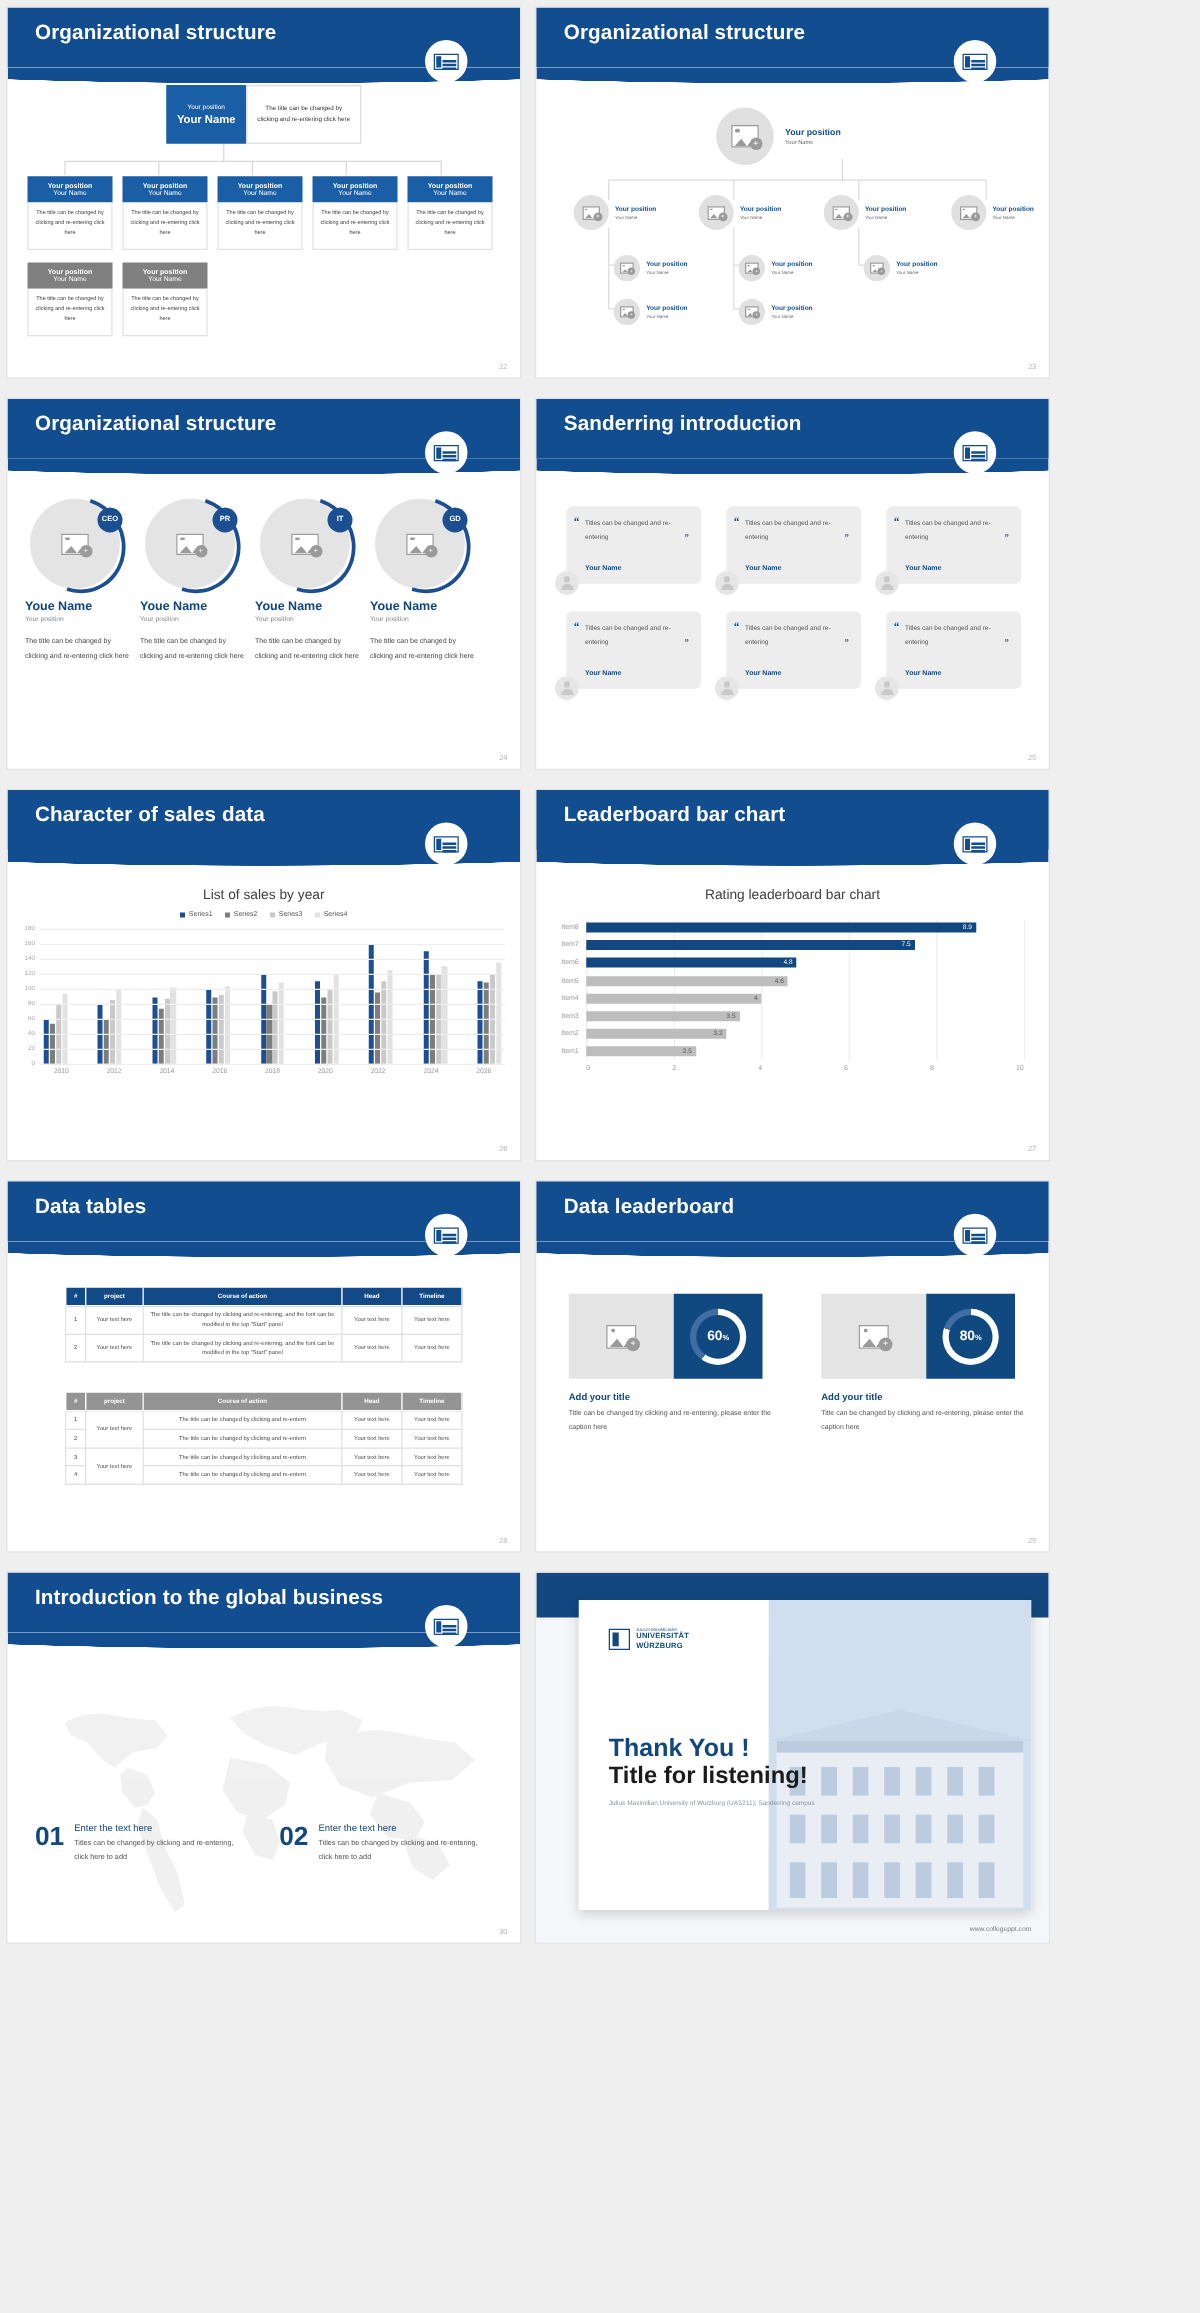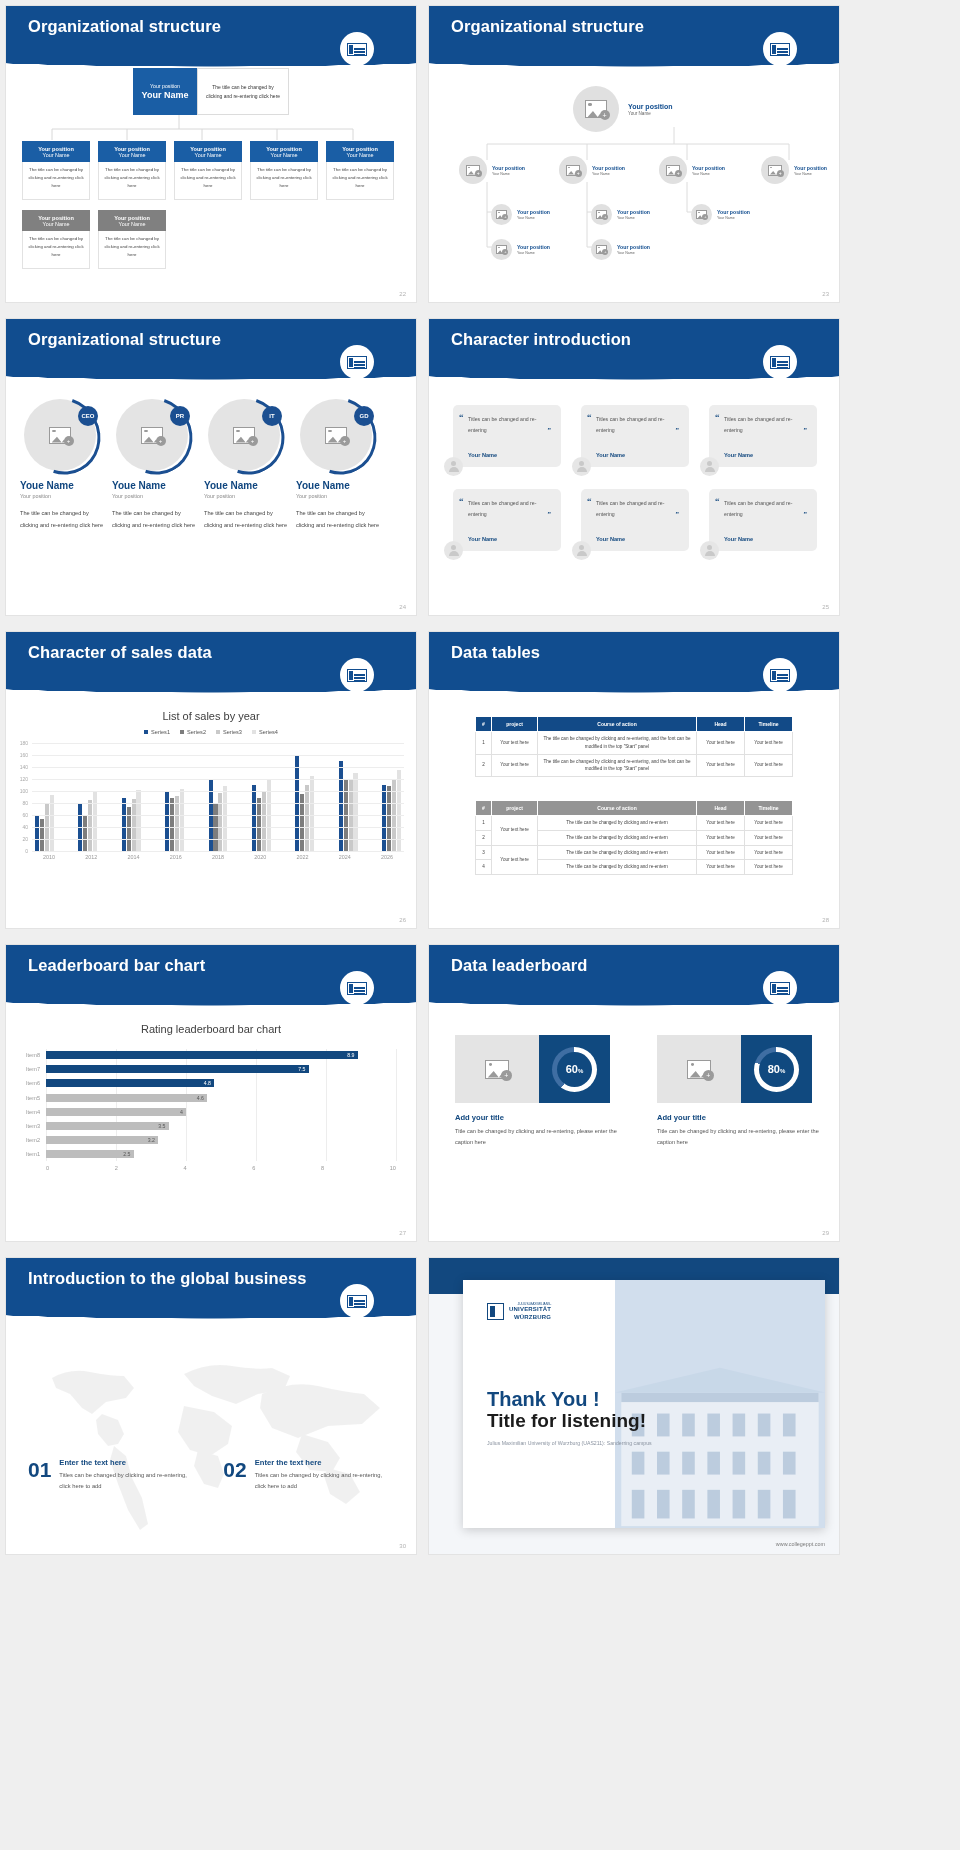--- a/index.html
+++ b/index.html
@@ -156,25 +156,25 @@
   .donut{ width:45px;height:45px;border-radius:50%;position:relative;display:flex;align-items:center;justify-content:center; }
   .donut .inner{ position:absolute;inset:5px;border-radius:50%;background:#10497f; }
   .donut .lbl{ position:relative;color:#fff;font-size:11px;font-weight:bold; }
   .donut .lbl small{ font-size:6px; }
   .dc-t{ font-size:7.6px;font-weight:bold;color:#12487f;margin-top:10px; }
   .dc-d{ font-size:5.6px;color:#555;line-height:1.9;margin-top:4px;width:172px; }
 
   
   .map{ position:absolute;top:70px;left:0;right:0;height:210px;opacity:.5; }
   .num{ font-size:21px;font-weight:bold;color:#12487f; }
-  .gb-t{ font-size:7.6px;font-weight:bold;color:#12487f; }
+  .gb-t{ font-size:7.6px;font-weight:normal;color:#12487f; }
   .gb-d{ font-size:5.8px;color:#555;line-height:1.95;margin-top:3px;width:128px; }
 
   
-  .ty-outer{ position:absolute;inset:0;background:#f4f6f9;overflow:hidden;text-align:right; }
+  .ty-outer{ position:absolute;inset:0;background:#f4f6f9;overflow:hidden; }
   .ty-blue{ position:absolute;left:0;top:0;width:100%;height:36px;background:#12487f; }
   .ty-card{ position:absolute;left:34px;top:22px;right:14px;bottom:26px;background:#fff;box-shadow:0 2px 10px rgba(0,0,0,.18);overflow:hidden; }
   .ty-photo{ position:absolute;right:0;top:0;bottom:0;width:58%;background:
       linear-gradient(180deg,#d7e3f0 0%,#c3d4e6 45%,#b6cade 100%); opacity:.95;}
   .ty-logo{ position:absolute;left:24px;top:22px;display:flex;gap:5px;align-items:center; }
   .ty-logo .mk{ width:17px;height:17px;border:1.6px solid #12487f;display:block; position:relative;}
   .ty-logo .mk::after{content:"";position:absolute;left:2px;top:2px;width:5px;height:11px;background:#12487f;}
   .ty-logo .tx{ line-height:1.25; }
   .ty-logo .tx u{ display:block;font-size:3.2px;color:#12487f;text-decoration:none; }
   .ty-logo .tx b{ display:block;font-size:6px;color:#12487f;letter-spacing:.2px; }
@@ -502,21 +502,21 @@
         <div class="s3-name">Youe Name</div>
         <div class="s3-pos">Your position</div>
         <div class="s3-desc">The title can be changed by clicking and re-entering click here</div>
       </div>
     </div>
     <div class="pagenum">24</div>
   </div>
 
   <div class="slide">
     <div class="banner"></div>
-    <div class="banner-title">Character introduction</div>
+    <div class="banner-title">Sanderring introduction</div>
     <div class="logo-badge">
         <span class="logo-mark">
           <i></i>
           <s></s>
         </span>
       </div>
 
     <div style="position:absolute;top:86px;left:24px;display:flex;flex-wrap:wrap;gap:22px 20px;width:370px">
       <div class="s4-card">
         <span class="s4-q">“</span>
@@ -670,20 +670,100 @@
           <span>2022</span>
           <span>2024</span>
           <span>2026</span>
         </div>
     </div>
     <div class="pagenum">26</div>
   </div>
 
   <div class="slide">
     <div class="banner"></div>
+    <div class="banner-title">Leaderboard bar chart</div>
+    <div class="logo-badge">
+        <span class="logo-mark">
+          <i></i>
+          <s></s>
+        </span>
+      </div>
+
+    <div style="position:absolute;top:62px;left:0;right:0">
+      <div class="chart-title">Rating leaderboard bar chart</div>
+      <div class="hplot" id="hplot">
+          <div class="vgrid" style="left: 0%;"></div>
+          <div class="vgrid" style="left: 20%;"></div>
+          <div class="vgrid" style="left: 40%;"></div>
+          <div class="vgrid" style="left: 60%;"></div>
+          <div class="vgrid" style="left: 80%;"></div>
+          <div class="vgrid" style="left: 100%;"></div>
+          <div class="hrow">
+            <div class="hlab">Item8</div>
+            <div class="hbar" style="width: 89%; background: rgb(18, 72, 127);">
+              <span class="hval">8.9</span>
+            </div>
+          </div>
+          <div class="hrow">
+            <div class="hlab">Item7</div>
+            <div class="hbar" style="width: 75%; background: rgb(18, 72, 127);">
+              <span class="hval">7.5</span>
+            </div>
+          </div>
+          <div class="hrow">
+            <div class="hlab">Item6</div>
+            <div class="hbar" style="width: 48%; background: rgb(18, 72, 127);">
+              <span class="hval">4.8</span>
+            </div>
+          </div>
+          <div class="hrow">
+            <div class="hlab">Item5</div>
+            <div class="hbar" style="width: 46%; background: rgb(189, 189, 189);">
+              <span class="hval dark">4.6</span>
+            </div>
+          </div>
+          <div class="hrow">
+            <div class="hlab">Item4</div>
+            <div class="hbar" style="width: 40%; background: rgb(189, 189, 189);">
+              <span class="hval dark">4</span>
+            </div>
+          </div>
+          <div class="hrow">
+            <div class="hlab">Item3</div>
+            <div class="hbar" style="width: 35%; background: rgb(189, 189, 189);">
+              <span class="hval dark">3.5</span>
+            </div>
+          </div>
+          <div class="hrow">
+            <div class="hlab">Item2</div>
+            <div class="hbar" style="width: 32%; background: rgb(189, 189, 189);">
+              <span class="hval dark">3.2</span>
+            </div>
+          </div>
+          <div class="hrow">
+            <div class="hlab">Item1</div>
+            <div class="hbar" style="width: 25%; background: rgb(189, 189, 189);">
+              <span class="hval dark">2.5</span>
+            </div>
+          </div>
+        </div>
+      <div class="haxis" id="haxis">
+          <span>0</span>
+          <span>2</span>
+          <span>4</span>
+          <span>6</span>
+          <span>8</span>
+          <span>10</span>
+        </div>
+    </div>
+    <div class="pagenum">27</div>
+  </div>
+
+  <div class="slide">
+    <div class="banner"></div>
     <div class="banner-title">Data tables</div>
     <div class="logo-badge">
         <span class="logo-mark">
           <i></i>
           <s></s>
         </span>
       </div>
 
     <div style="position:absolute;top:84px;left:0;right:0">
       <table class="tbl">
@@ -750,100 +830,20 @@
           <tr>
             <td>4</td>
             <td class="left">The title can be changed by clicking and re-entern</td>
             <td>Your text here</td>
             <td>Your text here</td>
           </tr>
         </tbody>
       </table>
     </div>
     <div class="pagenum">28</div>
-  </div>
-
-  <div class="slide">
-    <div class="banner"></div>
-    <div class="banner-title">Leaderboard bar chart</div>
-    <div class="logo-badge">
-        <span class="logo-mark">
-          <i></i>
-          <s></s>
-        </span>
-      </div>
-
-    <div style="position:absolute;top:62px;left:0;right:0">
-      <div class="chart-title">Rating leaderboard bar chart</div>
-      <div class="hplot" id="hplot">
-          <div class="vgrid" style="left: 0%;"></div>
-          <div class="vgrid" style="left: 20%;"></div>
-          <div class="vgrid" style="left: 40%;"></div>
-          <div class="vgrid" style="left: 60%;"></div>
-          <div class="vgrid" style="left: 80%;"></div>
-          <div class="vgrid" style="left: 100%;"></div>
-          <div class="hrow">
-            <div class="hlab">Item8</div>
-            <div class="hbar" style="width: 89%; background: rgb(18, 72, 127);">
-              <span class="hval">8.9</span>
-            </div>
-          </div>
-          <div class="hrow">
-            <div class="hlab">Item7</div>
-            <div class="hbar" style="width: 75%; background: rgb(18, 72, 127);">
-              <span class="hval">7.5</span>
-            </div>
-          </div>
-          <div class="hrow">
-            <div class="hlab">Item6</div>
-            <div class="hbar" style="width: 48%; background: rgb(18, 72, 127);">
-              <span class="hval">4.8</span>
-            </div>
-          </div>
-          <div class="hrow">
-            <div class="hlab">Item5</div>
-            <div class="hbar" style="width: 46%; background: rgb(189, 189, 189);">
-              <span class="hval dark">4.6</span>
-            </div>
-          </div>
-          <div class="hrow">
-            <div class="hlab">Item4</div>
-            <div class="hbar" style="width: 40%; background: rgb(189, 189, 189);">
-              <span class="hval dark">4</span>
-            </div>
-          </div>
-          <div class="hrow">
-            <div class="hlab">Item3</div>
-            <div class="hbar" style="width: 35%; background: rgb(189, 189, 189);">
-              <span class="hval dark">3.5</span>
-            </div>
-          </div>
-          <div class="hrow">
-            <div class="hlab">Item2</div>
-            <div class="hbar" style="width: 32%; background: rgb(189, 189, 189);">
-              <span class="hval dark">3.2</span>
-            </div>
-          </div>
-          <div class="hrow">
-            <div class="hlab">Item1</div>
-            <div class="hbar" style="width: 25%; background: rgb(189, 189, 189);">
-              <span class="hval dark">2.5</span>
-            </div>
-          </div>
-        </div>
-      <div class="haxis" id="haxis">
-          <span>0</span>
-          <span>2</span>
-          <span>4</span>
-          <span>6</span>
-          <span>8</span>
-          <span>10</span>
-        </div>
-    </div>
-    <div class="pagenum">27</div>
   </div>
 
   <div class="slide">
     <div class="banner"></div>
     <div class="banner-title">Data leaderboard</div>
     <div class="logo-badge">
         <span class="logo-mark">
           <i></i>
           <s></s>
         </span>

